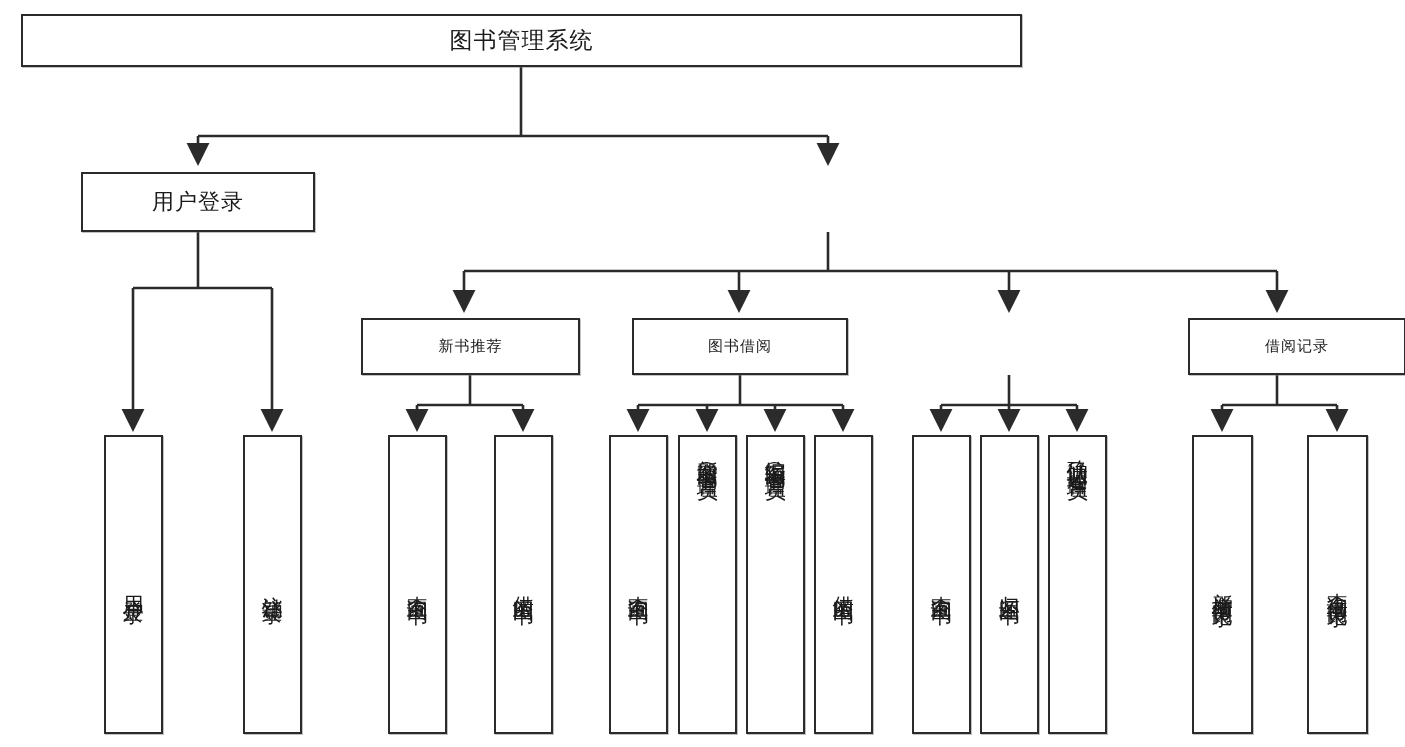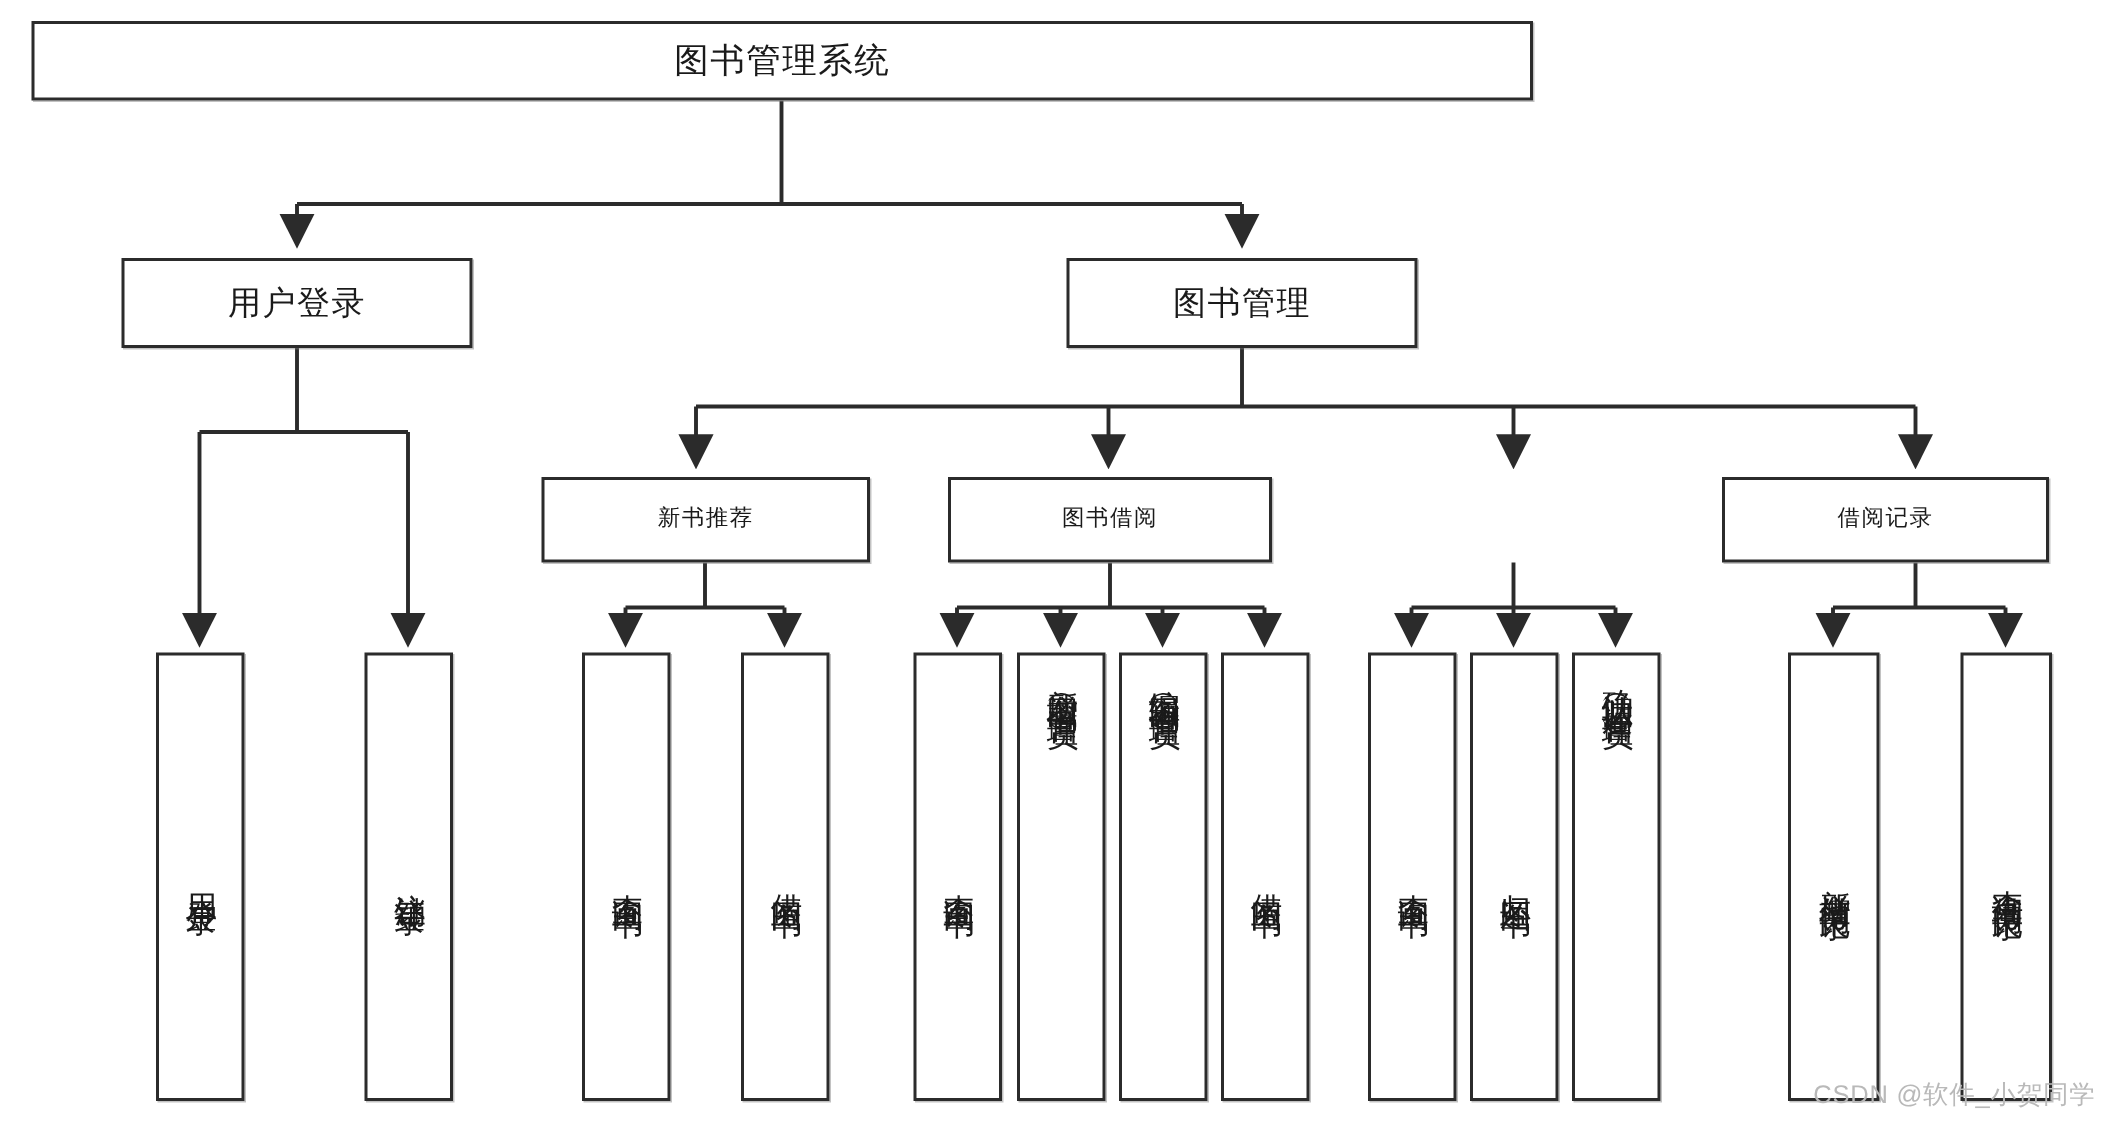--- a/index.html
+++ b/index.html
@@ -129,34 +129,31 @@
   </svg>
 
   <div class="node root" style="left:21px; top:14px; width:1001px; height:53px;">
     <span class="label-h">图书管理系统</span>
   </div>
 
   <div class="node lvl2" style="left:81px; top:172px; width:234px; height:60px;">
     <span class="label-h">用户登录</span>
   </div>
 
-  <div class="node lvl2" style="left:711px; top:172px; width:234px; height:60px;">
-    <span class="label-h">图书管理</span>
-  </div>
 
   <div class="node lvl3" style="left:361px; top:318px; width:219px; height:57px;">
     <span class="label-h">新书推荐</span>
   </div>
 
   <div class="node lvl3" style="left:632px; top:318px; width:216px; height:57px;">
     <span class="label-h">图书借阅</span>
   </div>
 
 
-  <div class="node lvl3" style="left:1148px; top:318px; width:218px; height:57px;">
+  <div class="node lvl3" style="left:1188px; top:318px; width:218px; height:57px;">
     <span class="label-h">借阅记录</span>
   </div>
 
   <div class="node leaf centered" style="left:104px; top:435px; width:59px; height:299px;">
     <span class="label-v">用户登录</span>
   </div>
 
   <div class="node leaf centered" style="left:243px; top:435px; width:59px; height:299px;">
     <span class="label-v">注销登录</span>
   </div>
@@ -198,15 +195,14 @@
   </div>
 
   <div class="node leaf centered" style="left:1192px; top:435px; width:61px; height:299px;">
     <span class="label-v">新增借阅记录</span>
   </div>
 
   <div class="node leaf centered" style="left:1307px; top:435px; width:61px; height:299px;">
     <span class="label-v">查询借阅记录</span>
   </div>
 
-  <div id="watermark">CSDN @软件_小贺同学</div>
 
 </div>
 
 </body></html>

